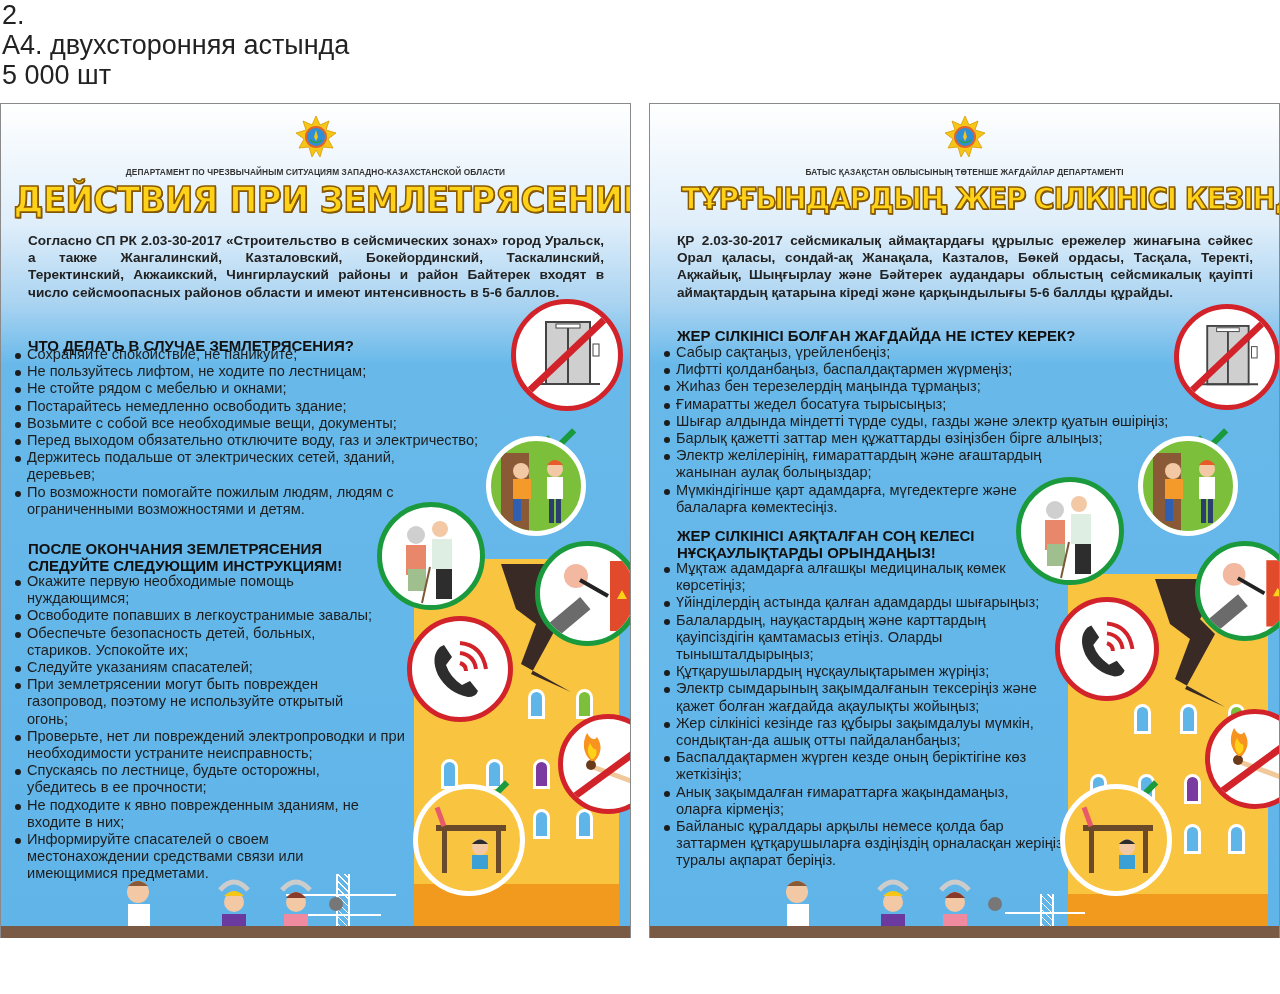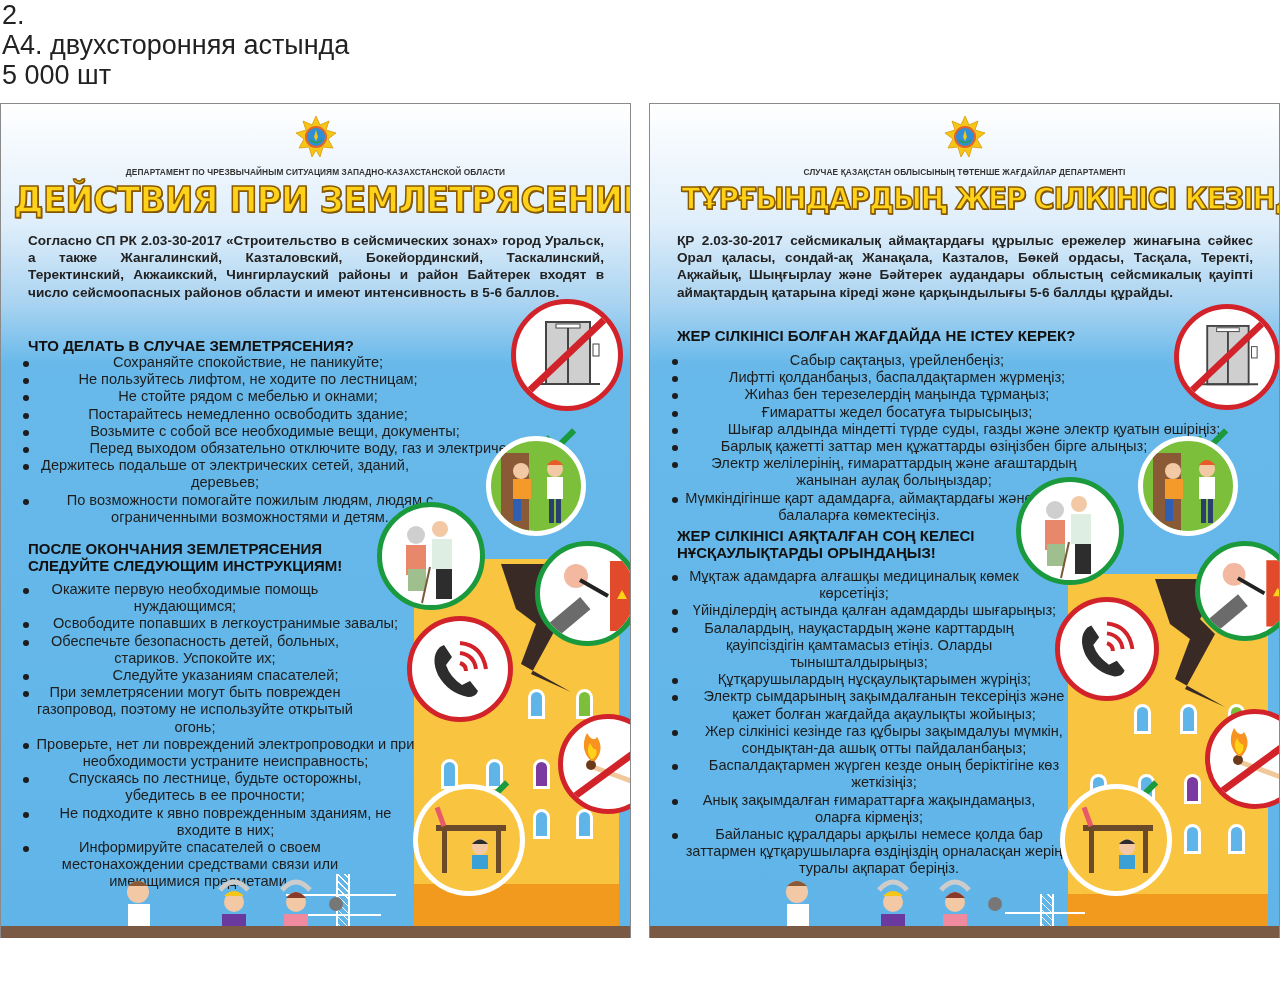--- a/index.html
+++ b/index.html
@@ -12,21 +12,21 @@
   #p-ru { left:0; width:631px; }
   #p-kz { left:649px; width:631px; }
 
   .logo { position:absolute; left:50%; top:12px; width:42px; height:42px; margin-left:-21px; }
   .dept { position:absolute; left:0; right:0; top:63px; text-align:center; font-size:8.3px; font-weight:bold; color:#333; letter-spacing:0.1px; }
   .title { position:absolute; left:0; right:0; top:76px; text-align:center; font-size:35px; font-weight:bold; letter-spacing:-0.5px;
     color:#ffd21a; -webkit-text-stroke:1.6px #8a5a00; text-shadow:1px 1px 0 #6a4500; transform:scaleX(0.96); transform-origin:center; white-space:nowrap; font-family:"DejaVu Sans", sans-serif; }
   .intro { position:absolute; left:27px; right:26px; top:128px; font-size:13.6px; line-height:17.2px; font-weight:bold; color:#222; text-align:justify; }
 
   .sect-h { position:absolute; left:27px; font-size:15px; line-height:17px; font-weight:bold; color:#111; }
-  .list { position:absolute; left:12px; margin:8px; padding:0; list-style:none; color:#1d1d1d; font-size:14.6px; line-height:17.2px;text-align:center; }
+  .list { position:absolute; left:12px; margin:0; padding:0; list-style:none; color:#1d1d1d; font-size:14.6px; line-height:17.2px; }
   .list li { position:relative; padding-left:14px; }
   .list li:before { content:""; position:absolute; left:2px; top:7px; width:6px; height:6px; border-radius:50%; background:#1d1d1d; }
 
   
   .ill { position:absolute; }
   .circle { position:absolute; border-radius:50%; box-sizing:border-box; overflow:hidden; background:#fff; }
   .c-red { border:5px solid #d2232a; }
   .c-green { border:5px solid #1a9a3c; }
   .c-white { border:5px solid #ffffff; }
   .building { position:absolute; background:#f9c440; }
@@ -207,34 +207,34 @@
 </div>
 
 <div class="poster" id="p-kz">
   <svg class="logo" viewBox="0 0 42 42">
     <polygon points="21,0 25,9 34,5 31,14 41,17 33,23 38,32 28,31 25,41 21,34 17,41 14,31 4,32 9,23 1,17 11,14 8,5 17,9" fill="#f5c518" stroke="#d99a00" stroke-width="0.8"></polygon>
     <circle cx="21" cy="21" r="11" fill="#e2632b"></circle>
     <circle cx="21" cy="21" r="9" fill="#2e8fd6"></circle>
     <path d="M21 14 L23 21 L21 25 L19 21 Z" fill="#f5c518"></path>
     <path d="M15 24 Q21 29 27 24" stroke="#2aa14a" stroke-width="1.6" fill="none"></path>
   </svg>
-  <div class="dept">СЛУЧАЕ ҚАЗАҚСТАН ОБЛЫСЫНЫҢ ТӨТЕНШЕ ЖАҒДАЙЛАР ДЕПАРТАМЕНТІ</div>
+  <div class="dept">БАТЫС ҚАЗАҚСТАН ОБЛЫСЫНЫҢ ТӨТЕНШЕ ЖАҒДАЙЛАР ДЕПАРТАМЕНТІ</div>
   <div class="title" style="font-size:31px; letter-spacing:-1.2px; transform:scaleX(0.9);">ТҰРҒЫНДАРДЫҢ ЖЕР СІЛКІНІСІ КЕЗІНДЕГІ ӘРЕКЕТІ</div>
   <div class="intro">ҚР 2.03-30-2017 сейсмикалық аймақтардағы құрылыс ережелер жинағына сәйкес Орал қаласы, сондай-ақ Жанақала, Казталов, Бөкей ордасы, Тасқала, Теректі, Ақжайық, Шыңғырлау және Бәйтерек аудандары облыстың сейсмикалық қауіпті аймақтардың қатарына кіреді және қарқындылығы 5-6 баллды құрайды.</div>
 
   <div class="sect-h" style="top:223px;">ЖЕР СІЛКІНІСІ БОЛҒАН ЖАҒДАЙДА НЕ ІСТЕУ КЕРЕК?</div>
   <ul class="list" style="top:240px; width:440px;">
     <li>Сабыр сақтаңыз, үрейленбеңіз;</li>
     <li>Лифтті қолданбаңыз, баспалдақтармен жүрмеңіз;</li>
     <li>Жиһаз бен терезелердің маңында тұрмаңыз;</li>
     <li>Ғимаратты жедел босатуға тырысыңыз;</li>
     <li style="width:580px;">Шығар алдында міндетті түрде суды, газды және электр қуатын өшіріңіз;</li>
     <li style="width:500px;">Барлық қажетті заттар мен құжаттарды өзіңізбен бірге алыңыз;</li>
     <li style="width:420px;">Электр желілерінің, ғимараттардың және ағаштардың жанынан аулақ болыңыздар;</li>
-    <li style="width:350px;">Мүмкіндігінше қарт адамдарға, аймақтардағы және балаларға көмектесіңіз.</li>
+    <li style="width:350px;">Мүмкіндігінше қарт адамдарға, мүгедектерге және балаларға көмектесіңіз.</li>
   </ul>
 
   <div class="sect-h" style="top:423px; width:330px;">ЖЕР СІЛКІНІСІ АЯҚТАЛҒАН СОҢ КЕЛЕСІ НҰСҚАУЛЫҚТАРДЫ ОРЫНДАҢЫЗ!</div>
   <ul class="list" style="top:456px; width:395px;">
     <li style="width:340px;">Мұқтаж адамдарға алғашқы медициналық көмек көрсетіңіз;</li>
     <li>Үйінділердің астында қалған адамдарды шығарыңыз;</li>
     <li style="width:350px;">Балалардың, науқастардың және карттардың қауіпсіздігін қамтамасыз етіңіз. Оларды тыныштaлдырыңыз;</li>
     <li>Құтқарушылардың нұсқаулықтарымен жүріңіз;</li>
     <li style="width:400px;">Электр сымдарының зақымдалғанын тексеріңіз және қажет болған жағдайда ақаулықты жойыңыз;</li>
     <li style="width:400px;">Жер сілкінісі кезінде газ құбыры зақымдалуы мүмкін, сондықтан-да ашық отты пайдаланбаңыз;</li>

